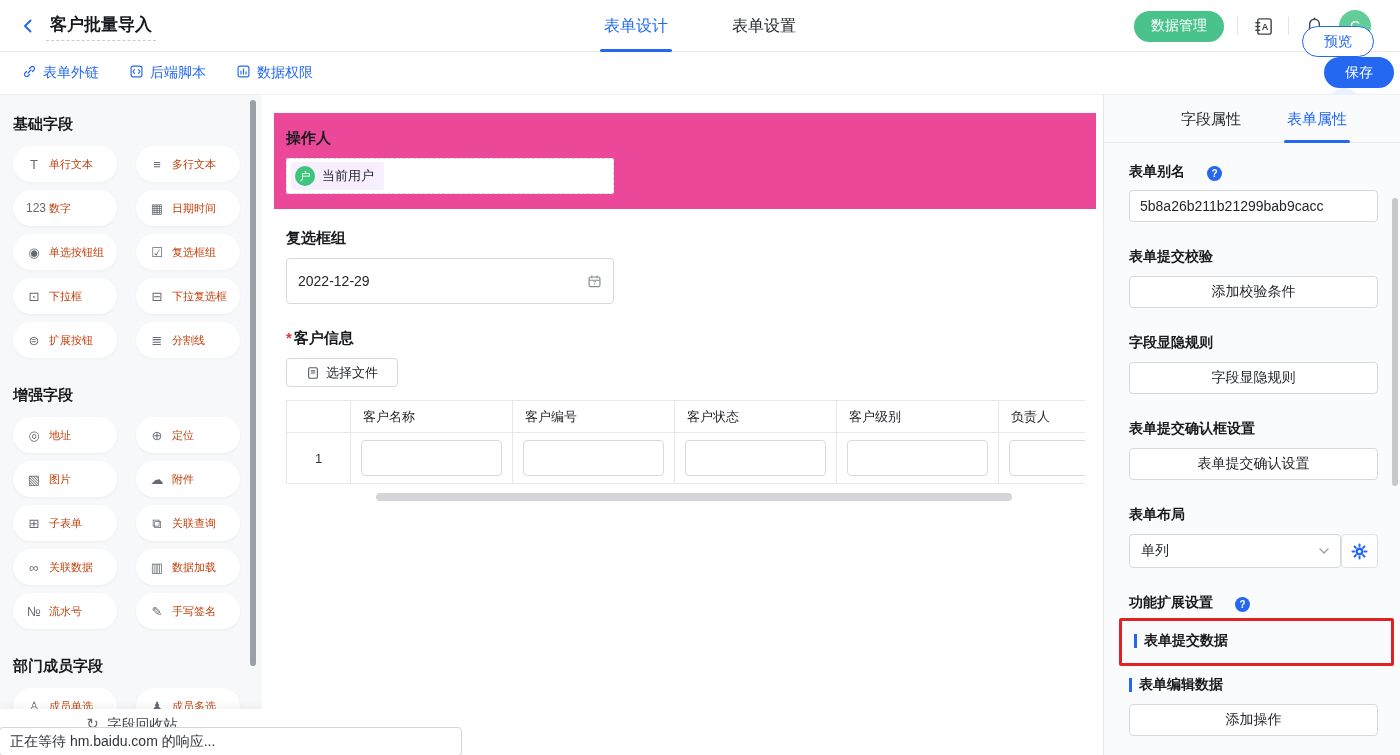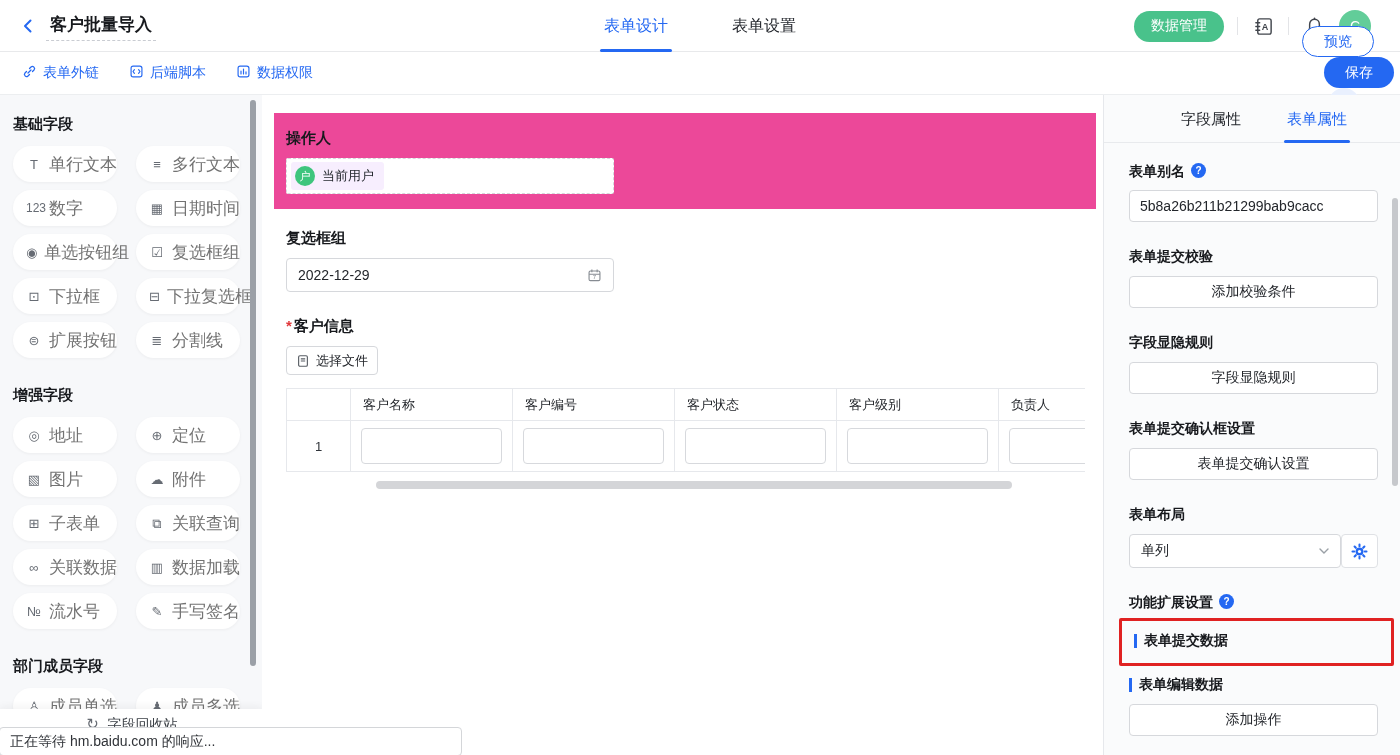--- a/index.html
+++ b/index.html
@@ -48,46 +48,46 @@
   
   .sidebar { position:absolute; left:0; top:95px; width:262px; bottom:0; background:#f7f8fa; overflow:hidden; }
   .sidebar-inner { padding:20px 0 0 13px; }
   .s-title { font-size:15px; font-weight:700; color:#17191d; margin-bottom:12px; }
   .s-grid { display:grid; grid-template-columns:104px 104px; column-gap:19px; row-gap:8px; margin-bottom:28px; }
   .s-grid.clipped { margin-bottom:0; }
   .pill { height:36px; background:#fff; border-radius:18px; display:flex; align-items:center;
     padding-left:13px; gap:7px; cursor:grab; box-shadow:0 1px 3px rgba(31,35,41,.05); }
   .p-icon { width:16px; text-align:center; color:#666b73; font-size:13px; line-height:1; }
   .p-icon-sm { font-size:12px; font-weight:400; letter-spacing:0;text-align:right; }
-  .p-label { font-size:17px; color:#737373; white-space:nowrap; }
+  .p-label { font-size:11px; color:#c2410c; white-space:nowrap; }
   .side-scroll { position:absolute; left:250px; top:5px; width:6px; height:566px;
     background:#9ba0a7; border-radius:3px; }
   .recycle-bar { position:absolute; left:0; bottom:0; width:262px; height:46px; background:#fff;
     box-shadow:0 -2px 8px rgba(31,35,41,.06); display:flex; justify-content:center; gap:7px;
     padding-top:7px; font-size:14px; color:#3a3f45; cursor:pointer; }
   .recycle-bar .p-icon { font-size:15px; }
 
   
   .canvas { position:absolute; left:262px; top:95px; width:841px; bottom:0; background:#fff; overflow:hidden; }
   .fld-label { font-size:15px; font-weight:600; color:#17191d; }
   .req { color:#e0373a; margin-right:2px; font-weight:600; }
   .op-block { margin:18px 0 0 12px; width:822px; background:#ec4899; padding:16px 12px 15px; }
   .dashed-input { margin-top:10px; width:328px; height:36px; background:#fff;
     border:1px dashed #d6d8dc; border-radius:2px; display:flex; align-items:center; padding:0 4px; }
   .user-tag { display:inline-flex; align-items:center; gap:7px; height:28px; background:#f7eefe;
     border-radius:3px; padding:0 10px 0 4px; font-size:13px; color:#1f2329; }
   .tag-avatar { width:20px; height:20px; border-radius:50%; background:#3ec57d; color:#fff;
     font-size:11px; display:flex; align-items:center; justify-content:center; }
   .date-field { margin:20px 0 0 24px; }
-  .date-input { margin-top:10px; width:328px; height:34px; border:1px solid #d6d8dc; border-radius:4px;
+  .date-input { margin-top:10px; width:328px; height:46px; border:1px solid #d6d8dc; border-radius:4px;
     background:#fff; display:flex; align-items:center; justify-content:space-between; padding:0 11px;
     font-size:14px; color:#23262b; cursor:text; }
   .date-input svg { width:15px; height:15px; }
   .cust-field { margin:25px 0 0 24px; }
-  .file-btn { margin-top:10px; width:92px; height:29px; border:1px solid #d6d8dc; border-radius:4px;
+  .file-btn { margin-top:10px; width:112px; height:29px; border:1px solid #d6d8dc; border-radius:4px;
     background:#fff; display:flex; align-items:center; justify-content:center; gap:6px;
     font-size:13px; color:#23262b; cursor:pointer; }
   .file-btn svg { width:14px; height:14px; }
   .tbl-wrap { margin-top:13px; width:799px; overflow:hidden; }
   table.subform { border-collapse:collapse; table-layout:fixed; width:874px; background:#fff; }
   .subform th, .subform td { border:1px solid #e6e8ec; }
   .subform th { height:32px; font-weight:400; font-size:13px; color:#23262b; text-align:left; padding:0 12px; }
   .subform td { height:50px; }
   .col-idx { width:64px; }
   .col-std { width:162px; }
@@ -99,21 +99,21 @@
   .panel { position:absolute; left:1103px; top:95px; right:0; bottom:0; background:#fafbfc;
     border-left:1px solid #e6e8ec; }
   .pn-tabs { height:48px; border-bottom:1px solid #e8eaed; display:flex; justify-content:center;
     gap:44px; transform:translateX(0); padding-left:24px; }
   .pn-tab { height:48px; display:flex; align-items:center; font-size:15px; color:#25282e;
     position:relative; cursor:pointer; padding:0 1px; }
   .pn-tab.active { color:#2468f2; font-weight:500; }
   .pn-tab.active::after { content:""; position:absolute; left:-2px; right:-2px; bottom:0;
     height:3px; background:#2468f2; border-radius:2px; }
   .pn-body { position:relative; padding:20px 22px 0 25px; }
-  .pn-label { font-size:14px; font-weight:700; color:#17191d; display:flex; align-items:flex-start; gap:6px; }
+  .pn-label { font-size:14px; font-weight:700; color:#17191d; display:flex; align-items:flex-end; gap:22px; }
   .q-icon { width:15px; height:15px; border-radius:50%; background:#2468f2; color:#fff; font-size:10px;
     font-weight:700; display:flex; align-items:center; justify-content:center; cursor:pointer; }
   .pn-input { margin-top:9px; height:32px; border:1px solid #d6d8dc; border-radius:4px; background:#fff;
     display:flex; align-items:center; padding:0 10px; font-size:14px; color:#23262b; cursor:text; }
   .pn-sec { margin-top:26px; }
   .pn-btn { margin-top:10px; height:32px; width:100%; background:#fff; border:1px solid #d6d8dc;
     border-radius:4px; display:flex; align-items:center; justify-content:center; font-size:14px;
     color:#23262b; cursor:pointer; }
   .layout-row { margin-top:10px; display:flex; }
   .pn-select { flex:1; height:34px; border:1px solid #d6d8dc; border-radius:4px; background:#fff;

